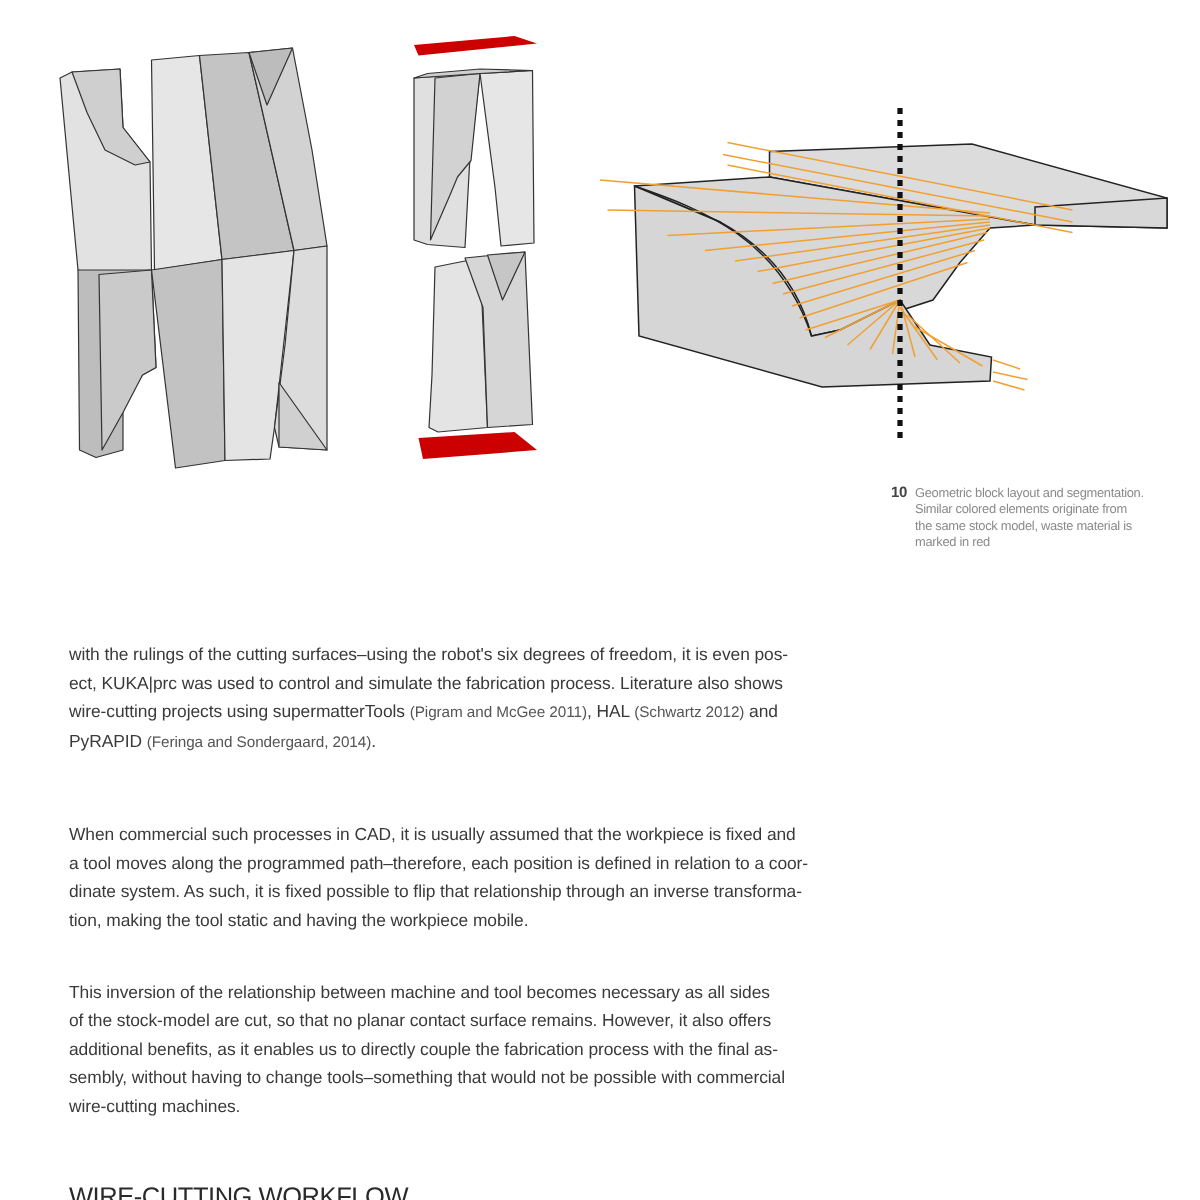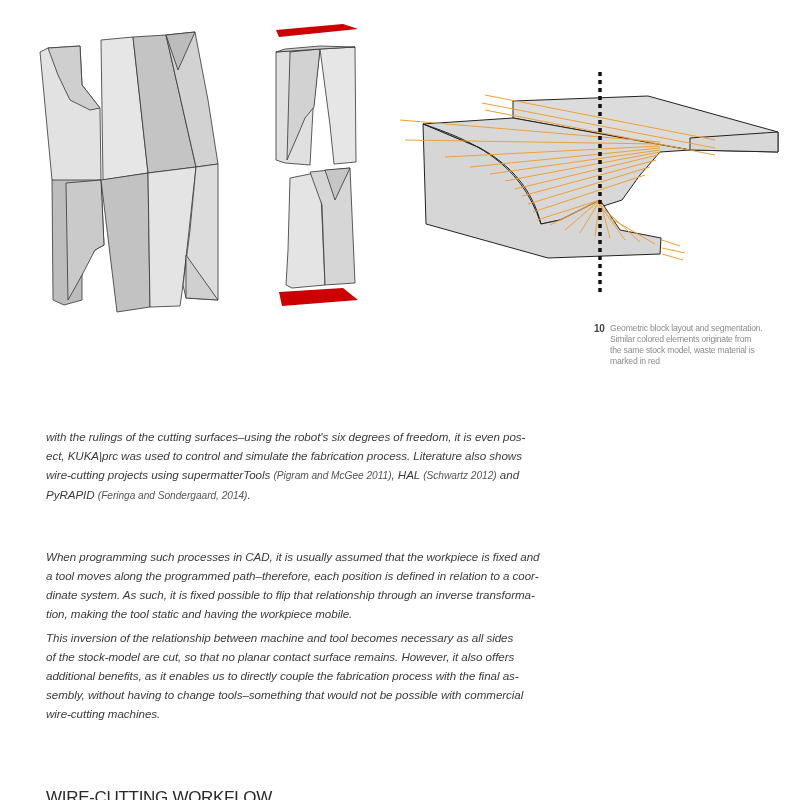--- a/index.html
+++ b/index.html
@@ -1,26 +1,26 @@
 <!DOCTYPE html>
 <html><head>
   <meta charset="utf-8">
   <style>
     html, body { margin: 0; padding: 0; background: #ffffff; }
     body { width: 800px; height: 800px; position: relative; overflow: hidden; font-family: "Liberation Sans", sans-serif; }
     #figure { position: absolute; left: 0; top: 0; width: 800px; height: 320px; }
     .caption { position: absolute; left: 594px; top: 323px; width: 210px; font-size: 8.6px; line-height: 11px; color: #8a8a8a; letter-spacing: -0.2px; }
     .caption .fig-num { position: absolute; left: 0; top: 0; color: #444; font-size: 10px; font-weight: bold; }
     .caption .cap-text { position: absolute; left: 16px; top: 0; width: 190px; }
-    .para { position: absolute; left: 46px; width: 532px; font-size: 11.6px; line-height: 19px; color: #3a3a3a; letter-spacing: -0.05px; font-style: italic; }
+    .para { position: absolute; left: 46px; width: 532px; font-size: 11.6px; line-height: 19px; color: #3a3a3a; letter-spacing: -0.05px; }
     .para .line { display: block; white-space: nowrap; }
     .para .cite { font-size: 10.2px; color: #555; }
     #p1 { top: 427px; }
     #p2 { top: 547px; }
-    #p3 { top: 628px; }
+    #p3 { top: 652px; }
     .section-heading { position: absolute; left: 46px; top: 774px; font-size: 17px; color: #2a2a2a; letter-spacing: -0.3px; font-weight: normal; }
   </style>
 </head>
 <body>
 
 <svg id="figure" viewBox="0 0 800 320" xmlns="http://www.w3.org/2000/svg">
 
   <g stroke="#333" stroke-width="0.8" stroke-linejoin="round">
 
     <polygon points="40,52 48,48 80,46 82,85 100,108 101,180 66,183 52,180" fill="#e2e2e2"></polygon>
@@ -100,21 +100,21 @@
 </div>
 
 <div class="para" id="p1">
   <span class="line">with the rulings of the cutting surfaces–using the robot's six degrees of freedom, it is even pos-</span>
   <span class="line">ect, KUKA|prc was used to control and simulate the fabrication process. Literature also shows</span>
   <span class="line"><span>wire-cutting projects using supermatterTools </span><span class="cite">(Pigram and McGee 2011)</span><span>, HAL </span><span class="cite">(Schwartz 2012)</span><span> and</span></span>
   <span class="line"><span>PyRAPID </span><span class="cite">(Feringa and Sondergaard, 2014)</span><span>.</span></span>
 </div>
 
 <div class="para" id="p2">
-  <span class="line">When programming such processes in CAD, it is usually assumed that the workpiece is fixed and</span>
+  <span class="line">When commercial such processes in CAD, it is usually assumed that the workpiece is fixed and</span>
   <span class="line">a tool moves along the programmed path–therefore, each position is defined in relation to a coor-</span>
   <span class="line">dinate system. As such, it is fixed possible to flip that relationship through an inverse transforma-</span>
   <span class="line">tion, making the tool static and having the workpiece mobile.</span>
 </div>
 
 <div class="para" id="p3">
   <span class="line">This inversion of the relationship between machine and tool becomes necessary as all sides</span>
   <span class="line">of the stock-model are cut, so that no planar contact surface remains. However, it also offers</span>
   <span class="line">additional benefits, as it enables us to directly couple the fabrication process with the final as-</span>
   <span class="line">sembly, without having to change tools–something that would not be possible with commercial</span>

